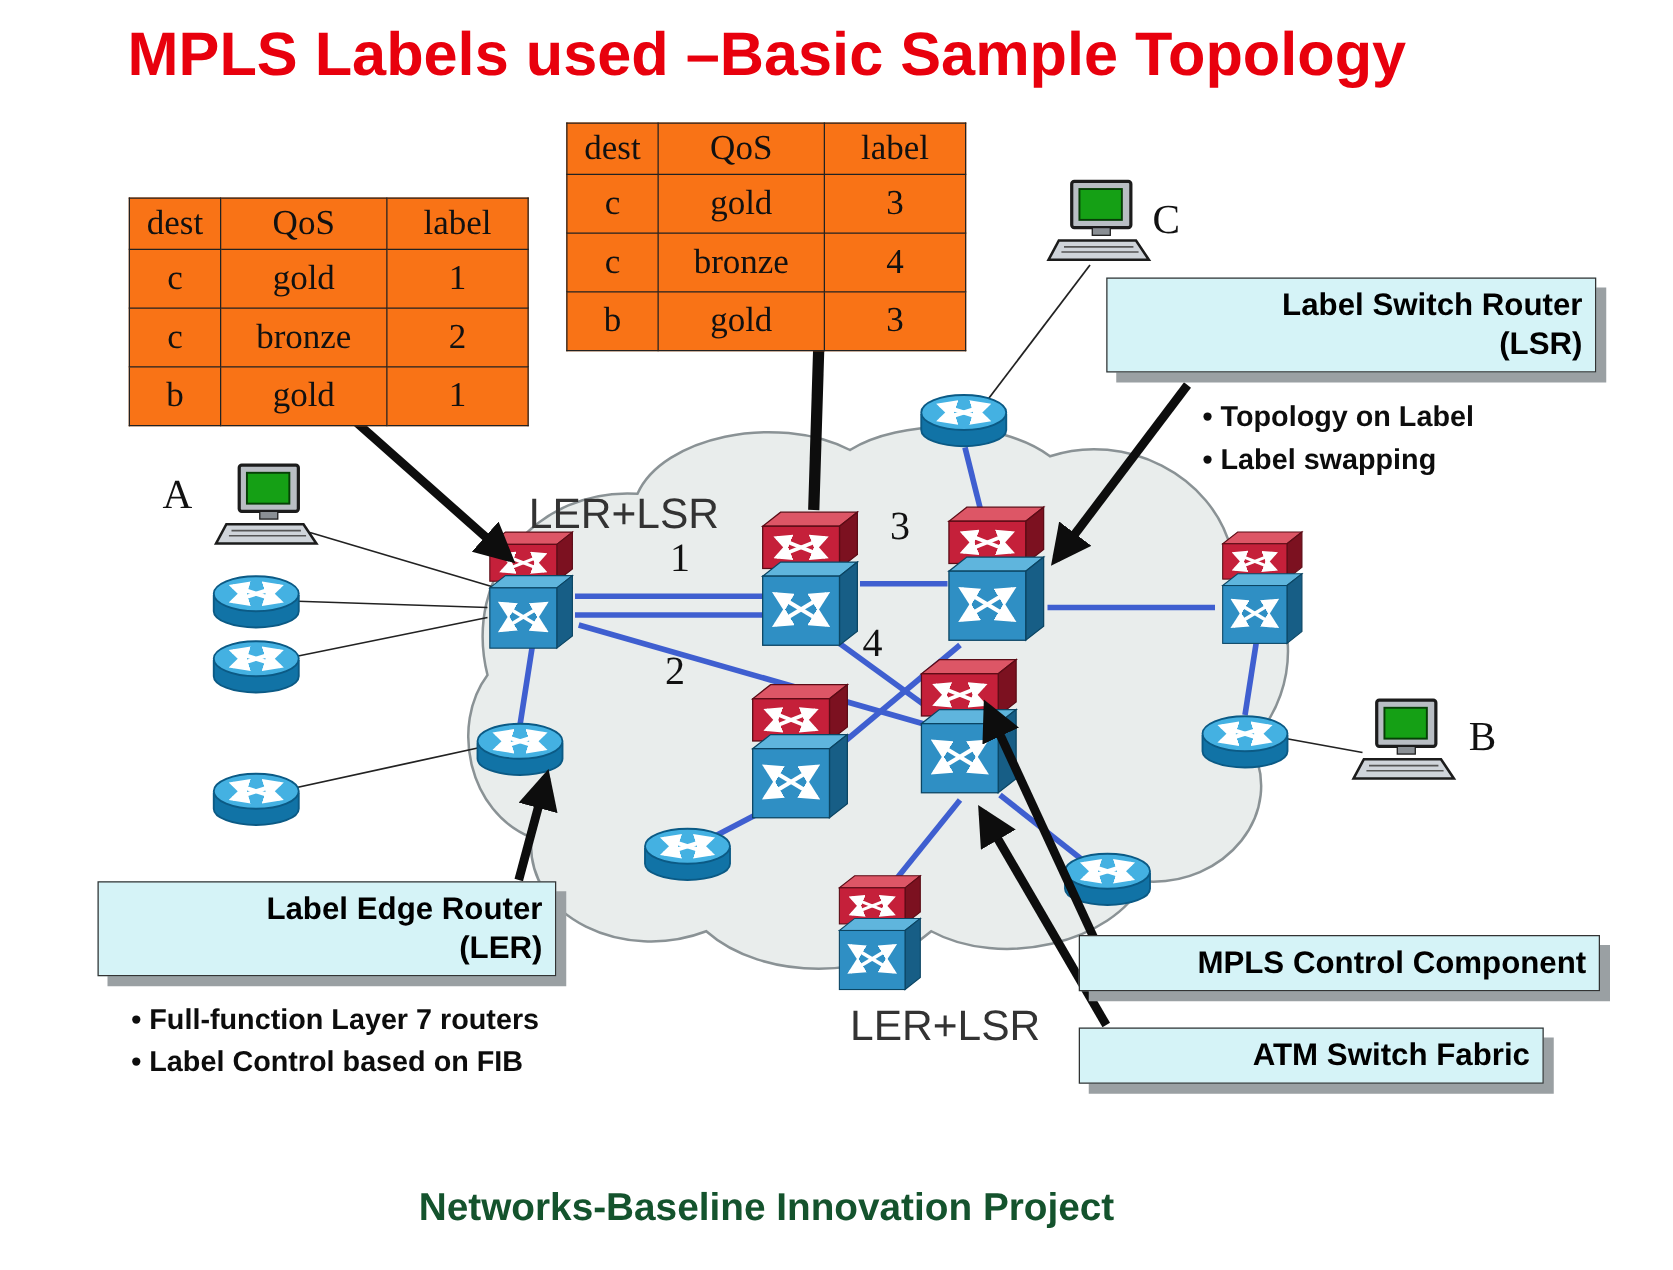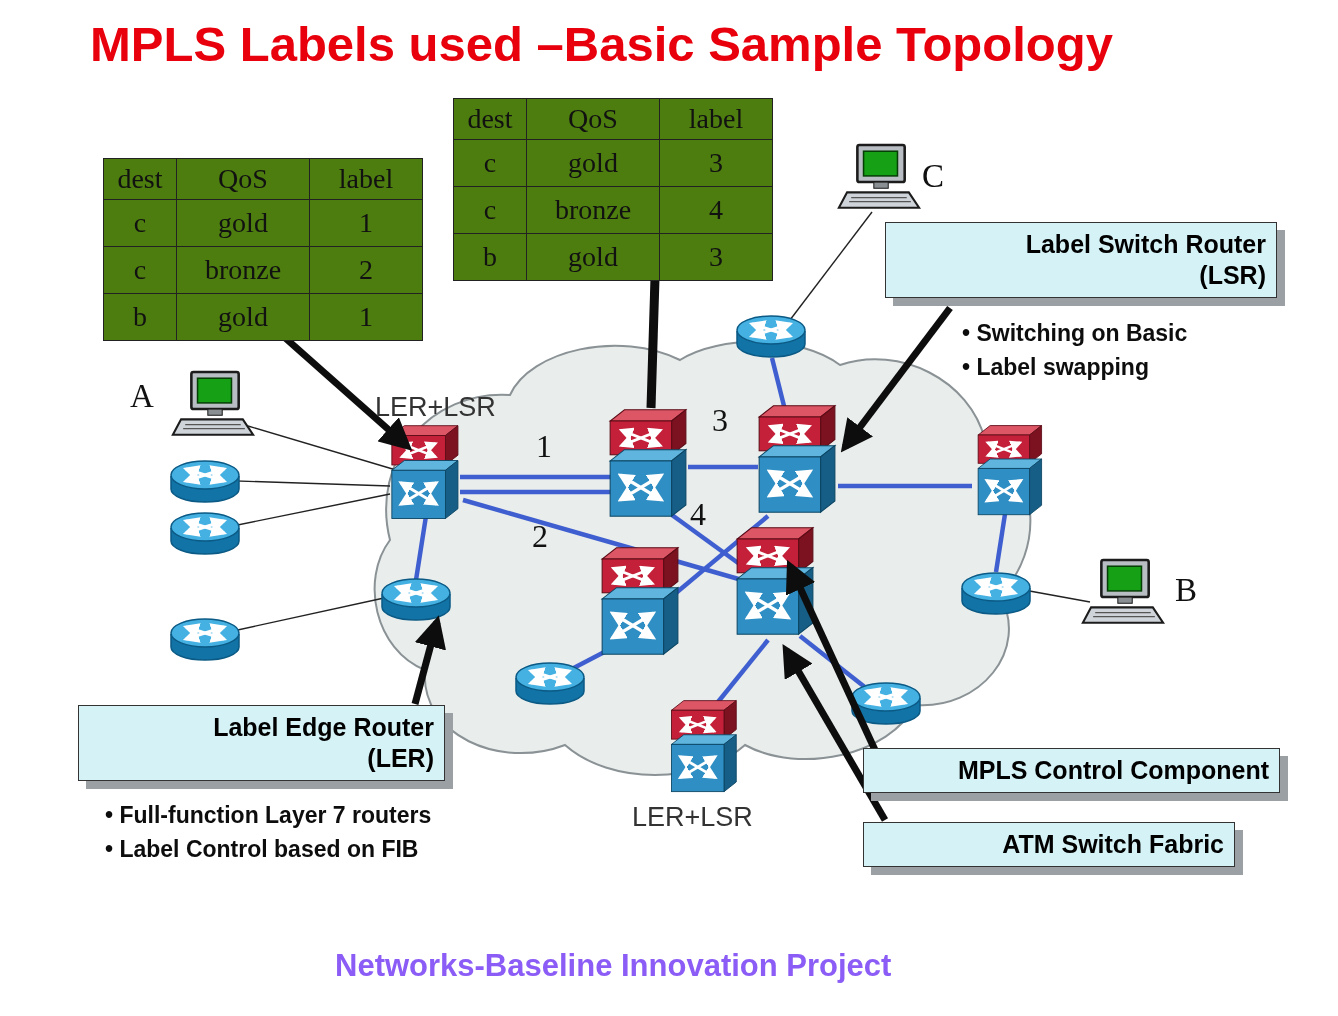--- a/index.html
+++ b/index.html
@@ -1,35 +1,35 @@
 <!DOCTYPE html>
 <html><head>
 <meta charset="utf-8">
 <style>
   html,body{margin:0;padding:0;background:#ffffff;}
   #stage{position:relative;width:1338px;height:1016px;background:#ffffff;overflow:hidden;
          font-family:"Liberation Sans",sans-serif;}
   .abs{position:absolute;}
   .title{font-size:49px;font-weight:700;color:#e8000d;letter-spacing:0px;white-space:nowrap;}
-  .mpls-table{border-collapse:collapse;font-family:"Liberation Serif",serif;font-size:28px;background:#4d7c0f;color:#111;}
+  .mpls-table{border-collapse:collapse;font-family:"Liberation Serif",serif;font-size:28px;background:#f97316;color:#111;}
   .mpls-table th,.mpls-table td{border:1.7px solid #222;padding:1px 10px;font-weight:normal;text-align:center;}
   .mpls-table th{height:38px;}
   .mpls-table td{height:44px;}
   .col-dest{min-width:52px;}
   .col-qos{min-width:112px;}
   .col-label{min-width:92px;}
   .callout{background:#d5f3f7;border:1.5px solid #333;box-shadow:8px 8px 0 #9aa0a3;
            text-align:right;font-weight:700;color:#000;padding:6px 10px;}
   .callout .line{font-size:25px;line-height:31px;white-space:nowrap;}
   .bullets div{font-weight:700;font-size:23px;line-height:34px;color:#0d0d0d;white-space:nowrap;}
-  .node-label{font-size:27px;color:#333;font-weight:400;white-space:nowrap;}
+  .node-label{font-size:34px;color:#333;font-weight:400;white-space:nowrap;margin-left:48px;}
   .domain-label{font-family:"Liberation Serif",serif;font-size:31px;color:#3a3a3a;white-space:nowrap;}
   .footer-line1{font-size:31px;color:#111;white-space:nowrap;}
   .footer-line1 a{color:#1155cc;text-decoration:underline;cursor:pointer;}
-  .footer-line2{font-size:31px;font-weight:700;color:#8b5cf6;white-space:nowrap;}
+  .footer-line2{font-size:31px;font-weight:700;color:#14532d;white-space:nowrap;}
   .linknum{font-family:"Liberation Serif",serif;font-size:32px;color:#111;}
   .host-label{font-family:"Liberation Serif",serif;font-size:33px;color:#111;}
 </style>
 </head>
 <body>
 
 <div id="stage">
 
   <svg class="abs" style="left:0;top:0" width="1338" height="1016" viewBox="0 0 1338 1016">
     <defs>
@@ -137,21 +137,21 @@
     <g stroke="#0d0d0d" stroke-width="7" fill="none">
       <line x1="283" y1="336" x2="407" y2="446" marker-end="url(#mb)"></line>
       <line x1="655" y1="278" x2="651" y2="408" stroke-width="9"></line>
       <line x1="950" y1="308" x2="845" y2="447" marker-end="url(#mb)"></line>
       <line x1="415" y1="704" x2="437" y2="622" marker-end="url(#mb)"></line>
       <line x1="875" y1="750" x2="790" y2="566" marker-end="url(#mb)"></line>
       <line x1="885" y1="820" x2="786" y2="650" marker-end="url(#mb)"></line>
     </g>
   </svg>
 
-  <div class="abs title" style="left:90px;top:16px">MPLS Labels used –Basic Sample Topology</div>
+  <div class="abs title" style="left:102px;top:16px">MPLS Labels used –Basic Sample Topology</div>
 
   <table class="abs mpls-table" style="left:103px;top:158px">
     <tbody>
         <tr>
       <th class="col-dest">dest</th>
       <th class="col-qos">QoS</th>
       <th class="col-label">label</th>
     </tr>
     <tr>
       <td>c</td>
@@ -206,21 +206,21 @@
   <div class="abs linknum" style="left:536px;top:428px">1</div>
   <div class="abs linknum" style="left:532px;top:518px">2</div>
   <div class="abs linknum" style="left:712px;top:402px">3</div>
   <div class="abs linknum" style="left:690px;top:496px">4</div>
 
   <div class="abs callout" style="left:885px;top:222px;width:370px">
     <div class="line">Label Switch Router</div>
     <div class="line">(LSR)</div>
   </div>
   <div class="abs bullets" style="left:962px;top:316px">
-    <div>• Switching on Basic</div>
+    <div>• Topology on Label</div>
     <div>• Label swapping</div>
   </div>
 
   <div class="abs callout" style="left:78px;top:705px;width:345px">
     <div class="line">Label Edge Router</div>
     <div class="line">(LER)</div>
   </div>
   <div class="abs bullets" style="left:105px;top:798px">
     <div>• Full-function Layer 7 routers</div>
     <div>• Label Control based on FIB</div>

